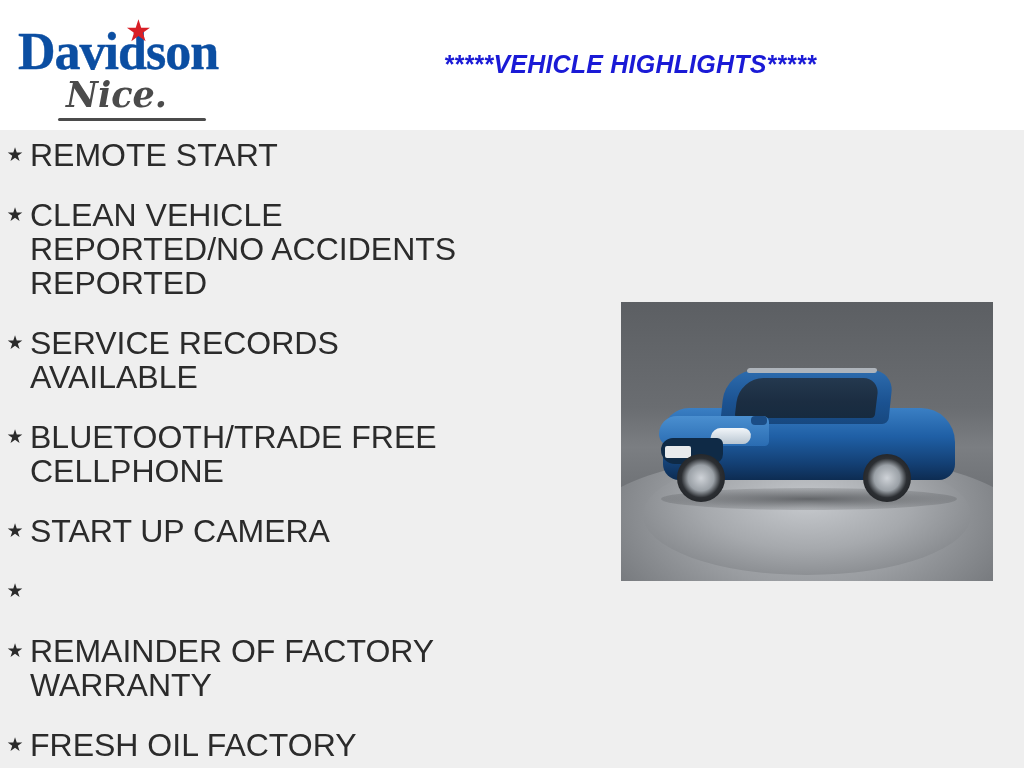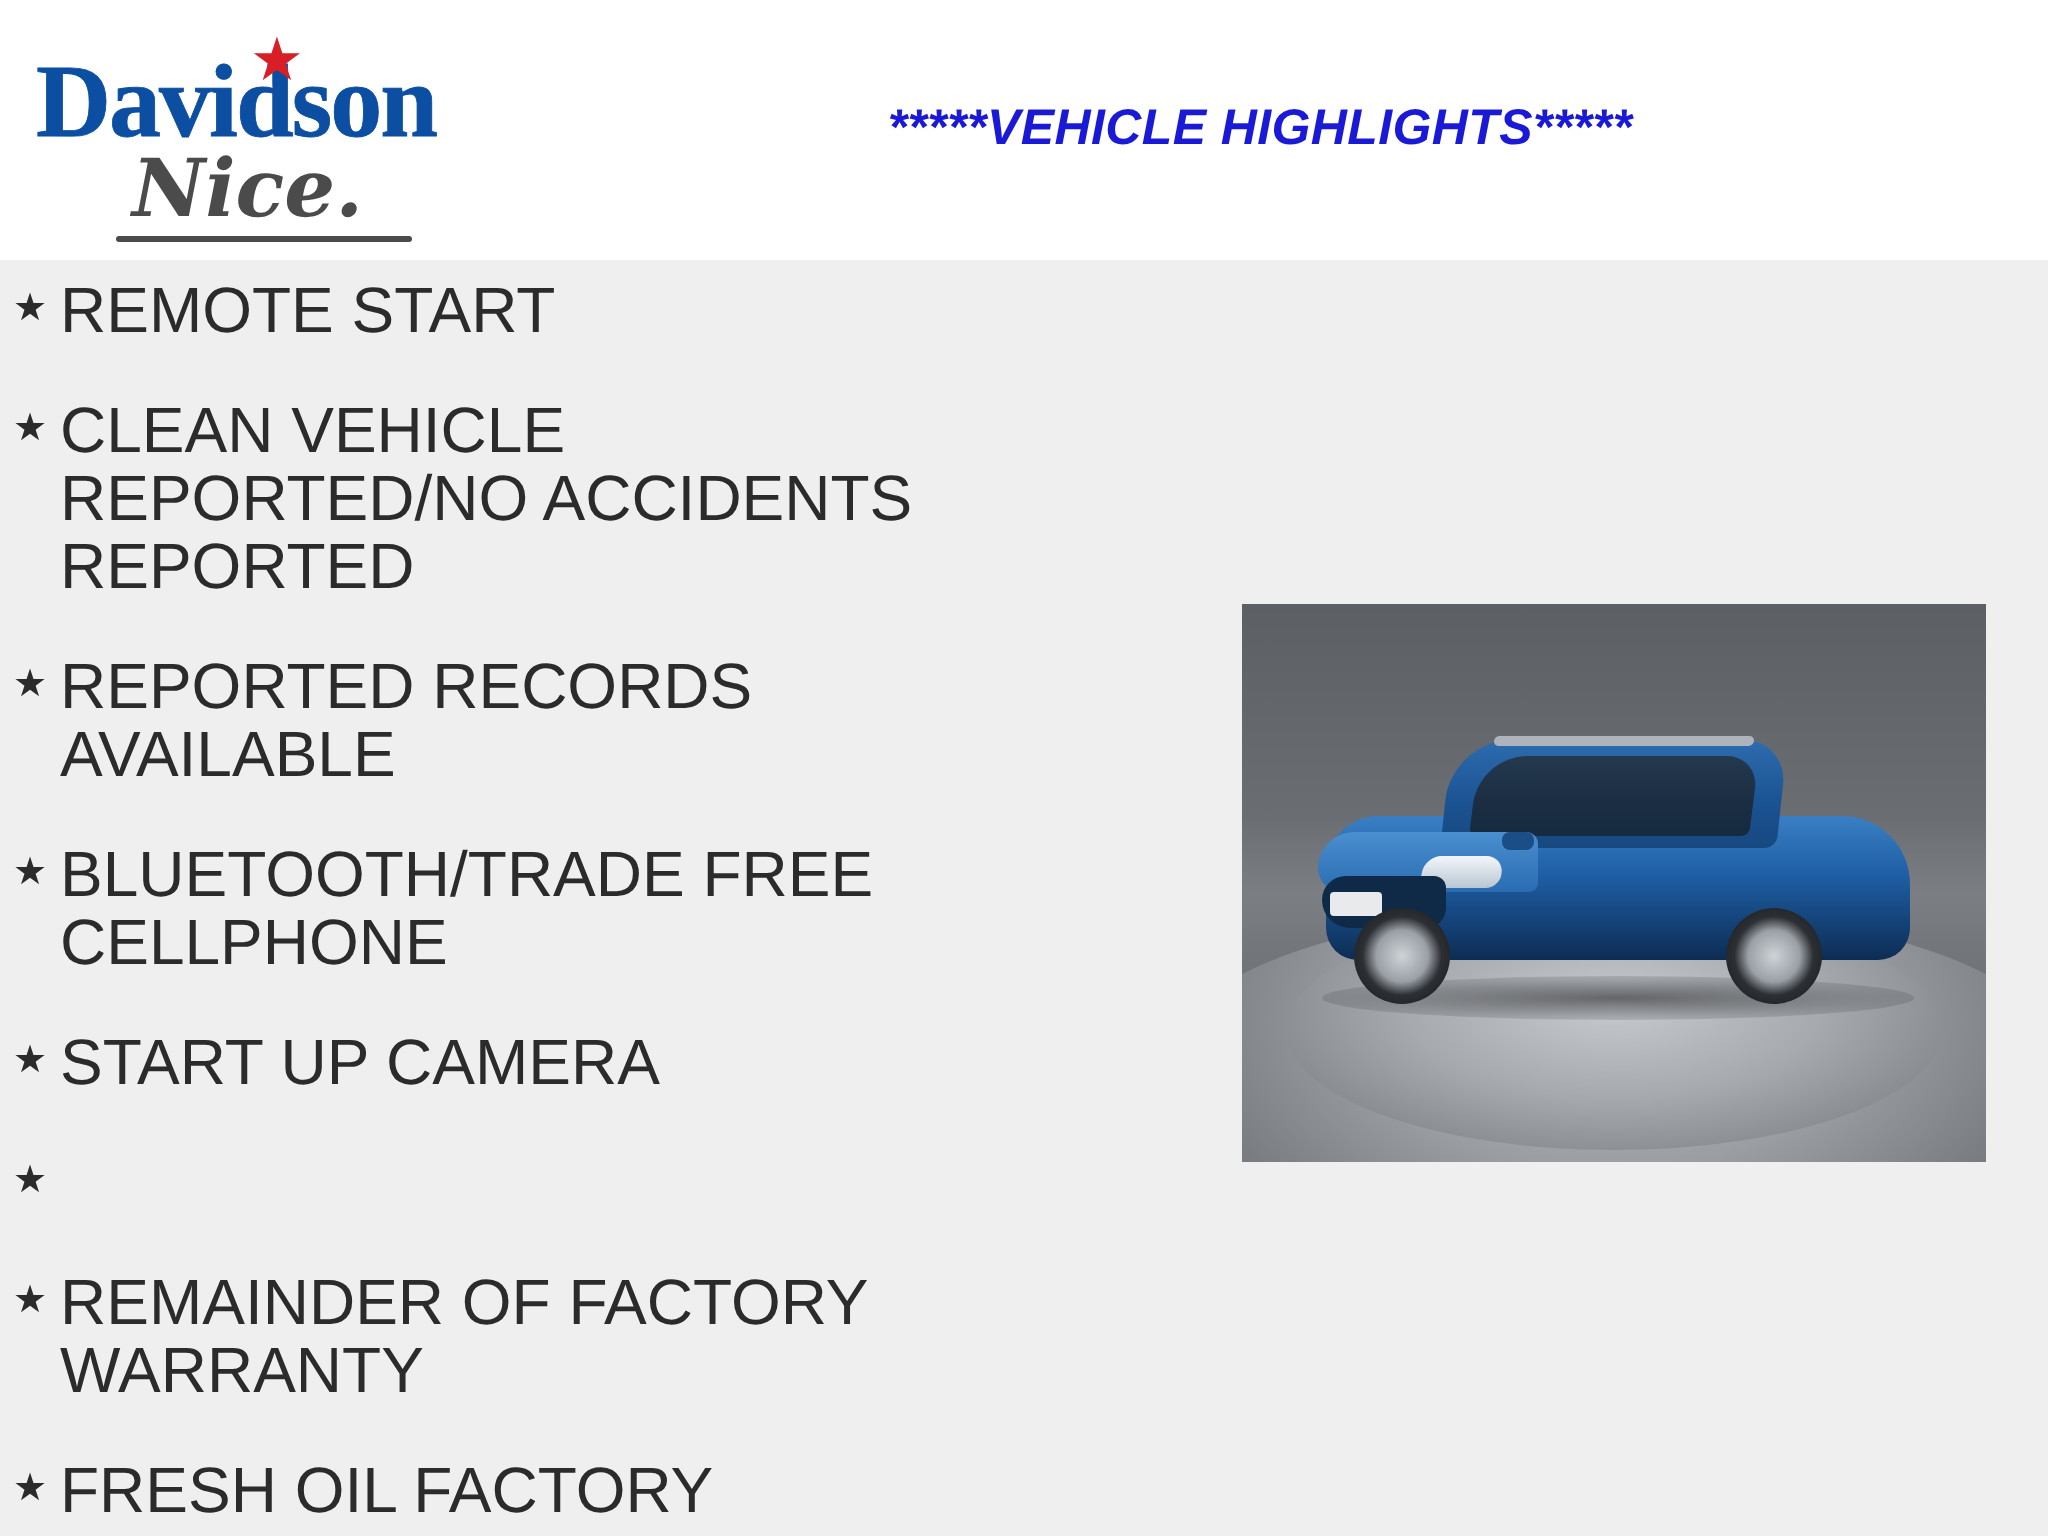--- a/index.html
+++ b/index.html
@@ -62,21 +62,21 @@
     top: 0;
     display: block;
     color: #d81f26;
     font-size: 30px;
     line-height: 30px;
   }
   .logo-script {
     font-family: "DejaVu Serif", serif;
     font-style: italic;
     font-weight: bold;
-    font-size: 40px;
+    font-size: 35px;
     color: #4b4b4b;
     margin: -6px 0 0 52px;
     line-height: 42px;
   }
   .logo-underline {
     position: absolute;
     left: 44px;
     top: 108px;
     width: 148px;
     height: 3px;
@@ -310,21 +310,21 @@
       <li class="highlight-item">
         <span class="bullet">★</span>
         <span class="item-text">REMOTE START</span>
       </li>
       <li class="highlight-item">
         <span class="bullet">★</span>
         <span class="item-text">CLEAN VEHICLE REPORTED/NO ACCIDENTS REPORTED</span>
       </li>
       <li class="highlight-item">
         <span class="bullet">★</span>
-        <span class="item-text">REPORTED RECORDS AVAILABLE</span>
+        <span class="item-text">SERVICE RECORDS AVAILABLE</span>
       </li>
       <li class="highlight-item">
         <span class="bullet">★</span>
         <span class="item-text">BLUETOOTH/TRADE FREE CELLPHONE</span>
       </li>
       <li class="highlight-item">
         <span class="bullet">★</span>
         <span class="item-text">START UP CAMERA</span>
       </li>
       <li class="highlight-item">

